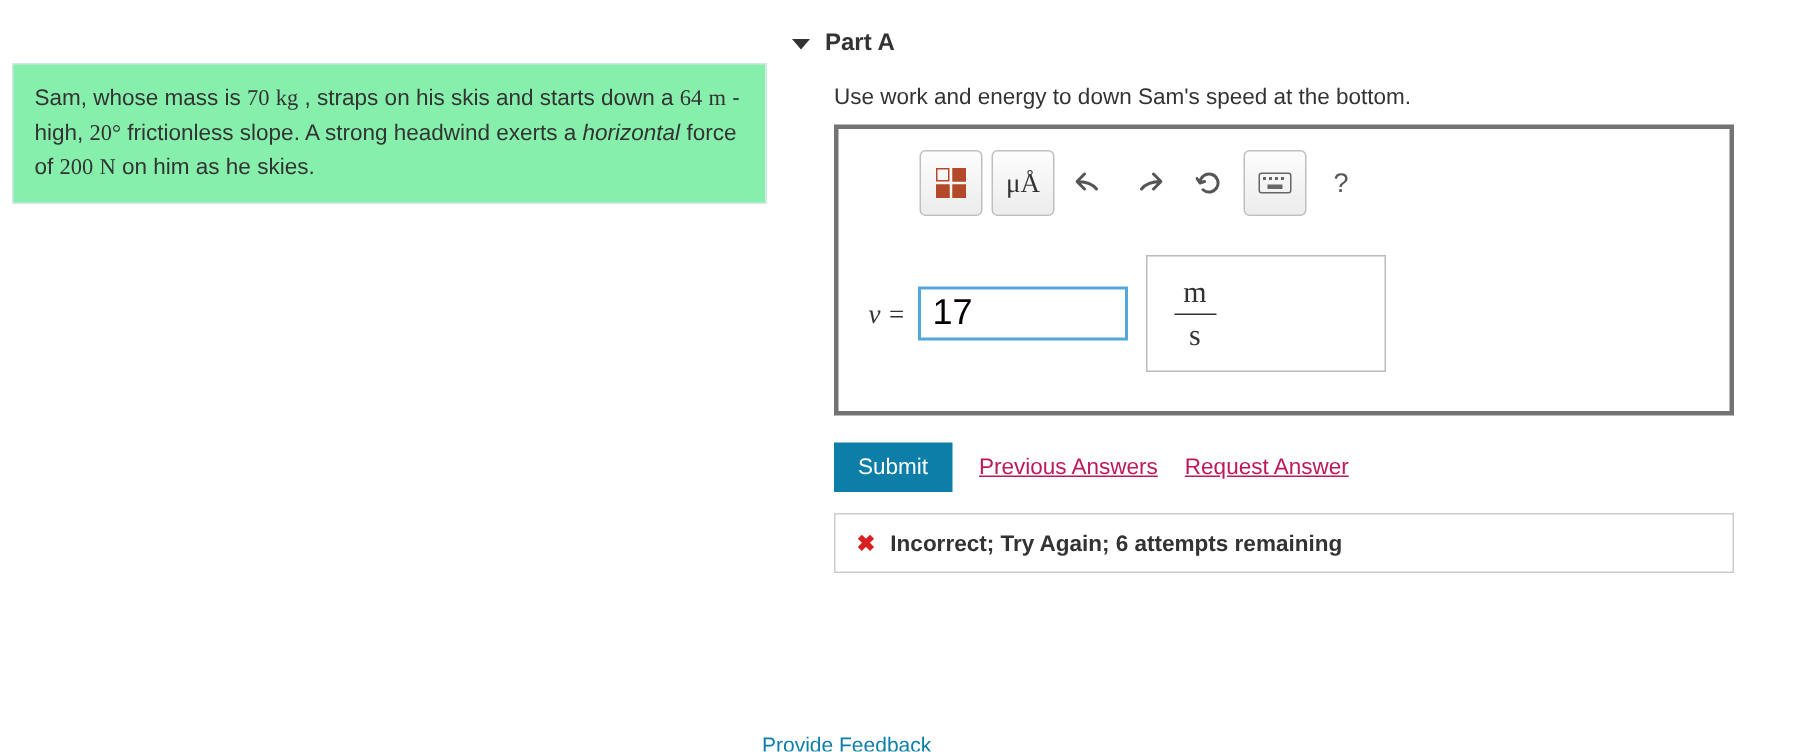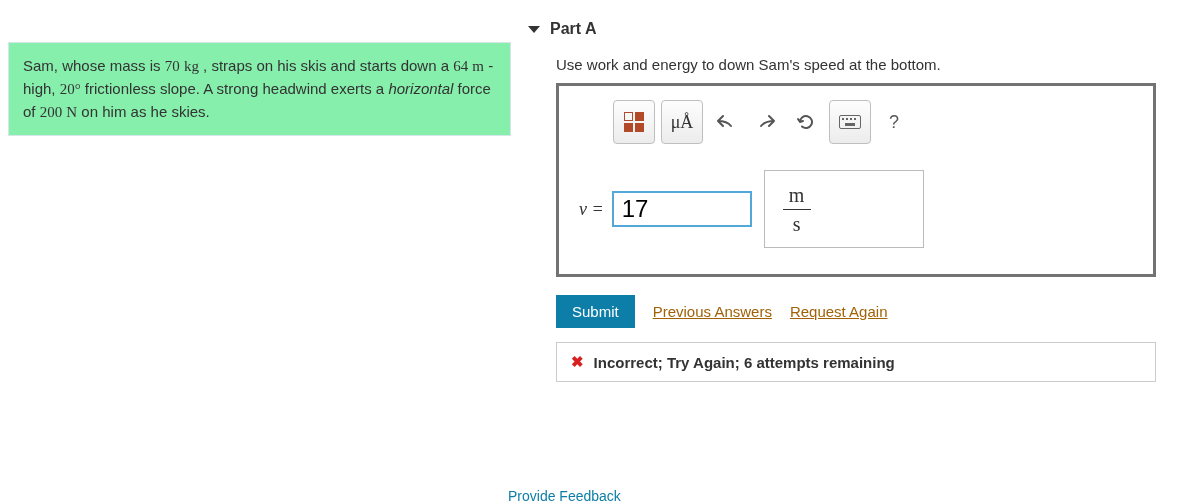--- a/index.html
+++ b/index.html
@@ -105,21 +105,21 @@
     padding-left: 18px;
   }
   .unit-inner { display:flex; flex-direction:column; align-items:center; font-family:"Times New Roman",serif; font-size:20px; line-height:1; }
   .unit-inner .bar { width:28px; border-top:1.5px solid #333; margin:4px 0; }
   .action-row {
     display:flex; align-items:center; gap:18px; margin-top:18px;
   }
   .submit-btn {
     background:#0d7ea8; color:#fff; border:none; padding:8px 16px; font-size:15px; cursor:pointer;
   }
-  .link { color:#a16207; text-decoration:underline; cursor:pointer; font-size:15px; }
+  .link { color:#be185d; text-decoration:underline; cursor:pointer; font-size:15px; }
   .feedback {
     border:1px solid #ccc; width:600px; margin-top:14px; padding:10px 14px;
     display:flex; align-items:center; gap:10px; font-weight:bold;
   }
   .xmark { color:#d92020; }
   .provide { position:absolute; left:508px; top:488px; color:#0d7ea8; text-decoration:underline; font-size:14px;}
 </style>
 </head>
 <body>
 
@@ -184,21 +184,21 @@
             <div class="bar"></div>
             <span>s</span>
           </div>
         </div>
       </div>
     </div>
 
     <div class="action-row">
       <button class="submit-btn">Submit</button>
       <span class="link">Previous Answers</span>
-      <span class="link">Request Again</span>
+      <span class="link">Request Answer</span>
     </div>
 
     <div class="feedback">
       <span class="xmark">✖</span>
       <span>Incorrect; Try Again; 6 attempts remaining</span>
     </div>
   </div>
 </div>
 
 <div class="provide">Provide Feedback</div>

